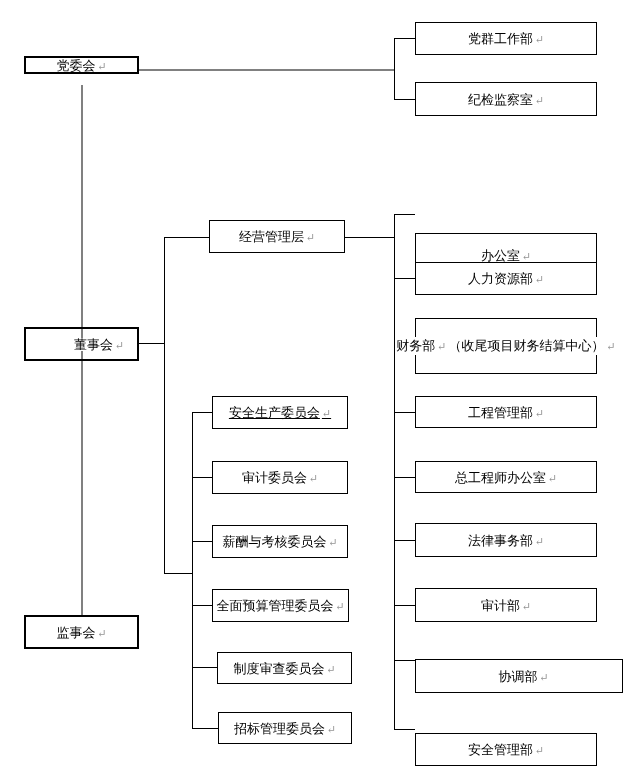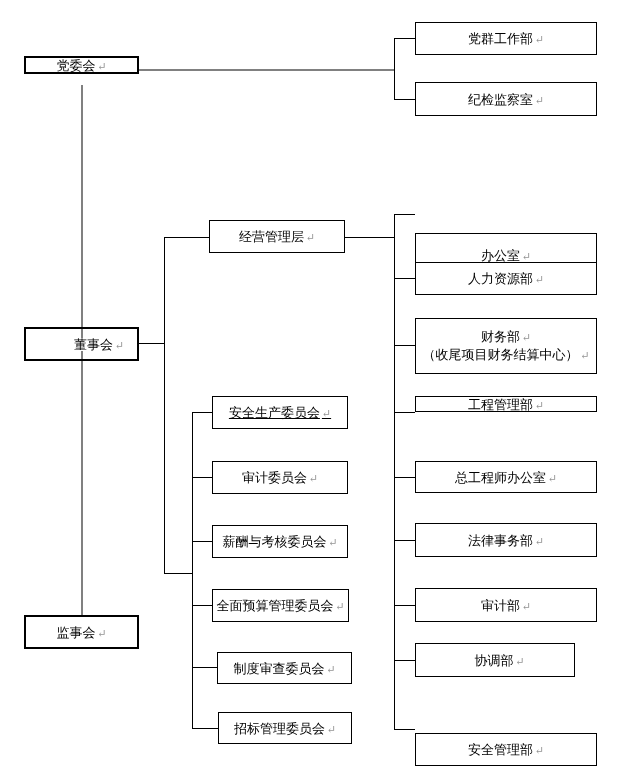--- a/index.html
+++ b/index.html
@@ -16,21 +16,21 @@
   .hline{height:1px;} .vline{width:1px;}
   .gray{background:var(--line-gray);}
   .gray.hline{height:2px;} .gray.vline{width:2px;}
   .box{
     position:absolute;box-sizing:border-box;border:1px solid var(--border);
     background:var(--bg);display:flex;align-items:center;justify-content:center;
     z-index:2;font-size:13px;line-height:1;white-space:nowrap;
   }
   .box.lvl1{border-width:2px;background:transparent;}
   .box .label{position:relative;z-index:3;background:var(--bg);padding:0 1px;}
-  .box.two-line{flex-direction:column;line-height:21px;font-size:13px;}
+  .box.two-line{flex-direction:row;line-height:21px;font-size:13px;}
   .box.two-line .label{line-height:18px;}
   .pm{color:var(--pm);font-size:11px;margin-left:2px;}
 </style>
 </head>
 <body>
 
 <div id="stage">
 
   <div class="hline gray" style="left:139px;top:69px;width:256px;"></div>
   <div class="vline gray" style="left:81px;top:85px;height:531px;"></div>
@@ -107,32 +107,32 @@
   <div class="box" style="left:415px;top:197px;width:182px;height:44px;margin-top:36px;">
     <span class="label"><span>办公室</span><span class="pm">↵</span></span>
   </div>
   <div class="box" style="left:415px;top:262px;width:182px;height:33px;">
     <span class="label"><span>人力资源部</span><span class="pm">↵</span></span>
   </div>
   <div class="box two-line" style="left:415px;top:318px;width:182px;height:56px;">
     <span class="label"><span>财务部</span><span class="pm">↵</span></span>
     <span class="label"><span>（收尾项目财务结算中心）</span><span class="pm">↵</span></span>
   </div>
-  <div class="box" style="left:415px;top:396px;width:182px;height:16px;">
+  <div class="box" style="left:415px;top:396px;width:182px;height:32px;">
     <span class="label"><span>工程管理部</span><span class="pm">↵</span></span>
   </div>
   <div class="box" style="left:415px;top:461px;width:182px;height:32px;">
     <span class="label"><span>总工程师办公室</span><span class="pm">↵</span></span>
   </div>
   <div class="box" style="left:415px;top:523px;width:182px;height:34px;">
     <span class="label"><span>法律事务部</span><span class="pm">↵</span></span>
   </div>
   <div class="box" style="left:415px;top:588px;width:182px;height:34px;">
     <span class="label"><span>审计部</span><span class="pm">↵</span></span>
   </div>
-  <div class="box" style="left:415px;top:643px;width:160px;height:34px;padding-left:9px;">
+  <div class="box" style="left:415px;top:659px;width:208px;height:34px;padding-left:9px;">
     <span class="label"><span>协调部</span><span class="pm">↵</span></span>
   </div>
   <div class="box" style="left:415px;top:713px;width:182px;height:33px;margin-top:20px;">
     <span class="label"><span>安全管理部</span><span class="pm">↵</span></span>
   </div>
 
 </div>
 
 </body></html>

